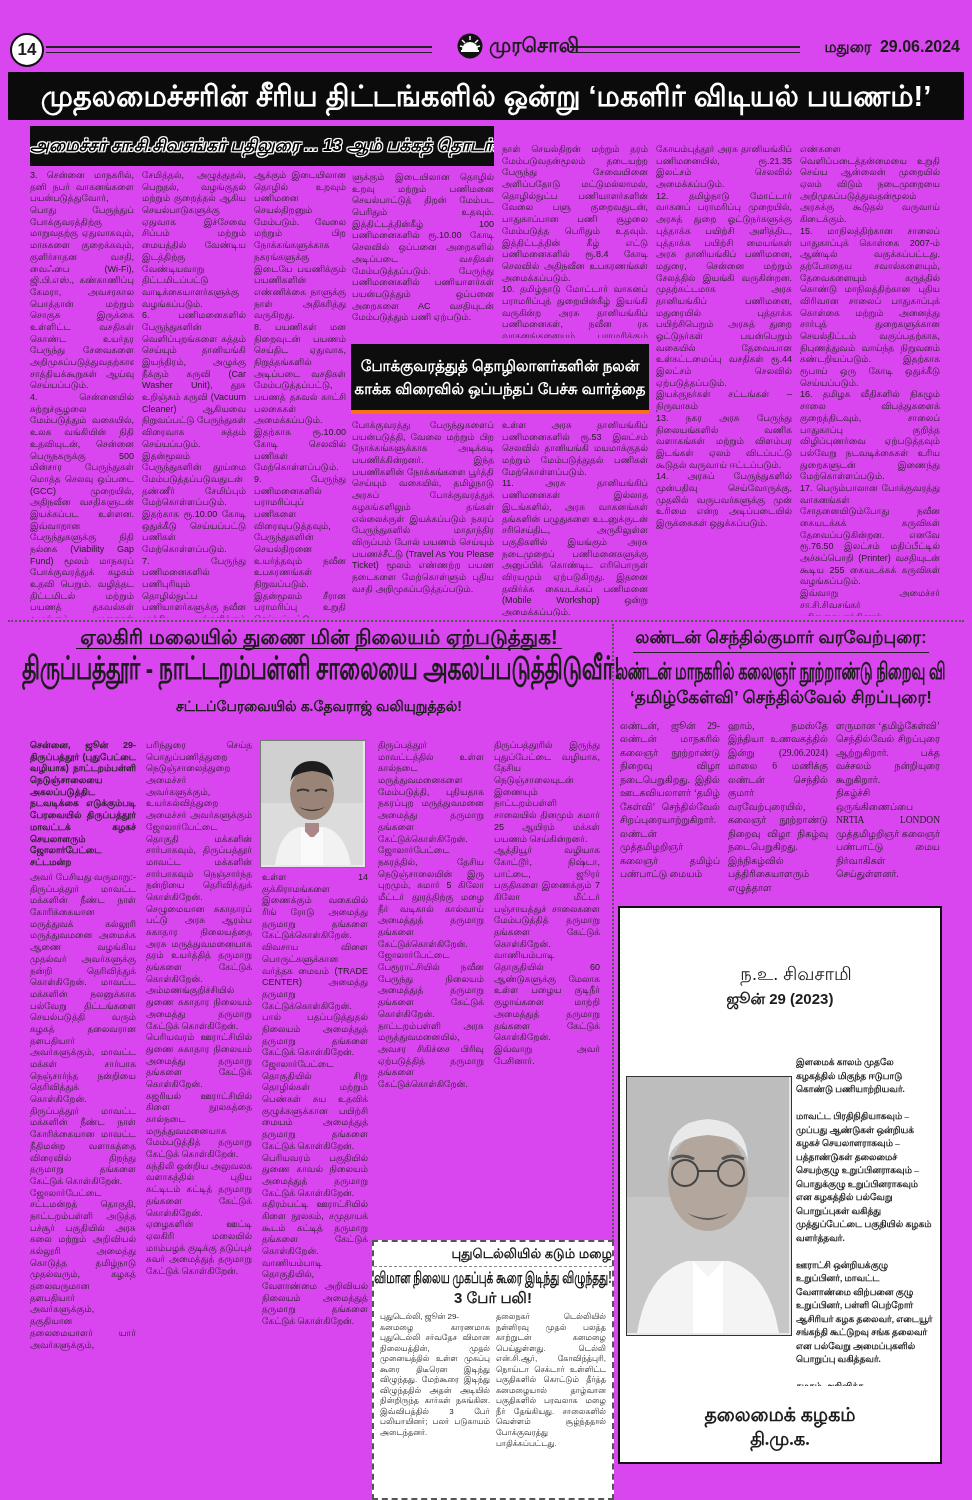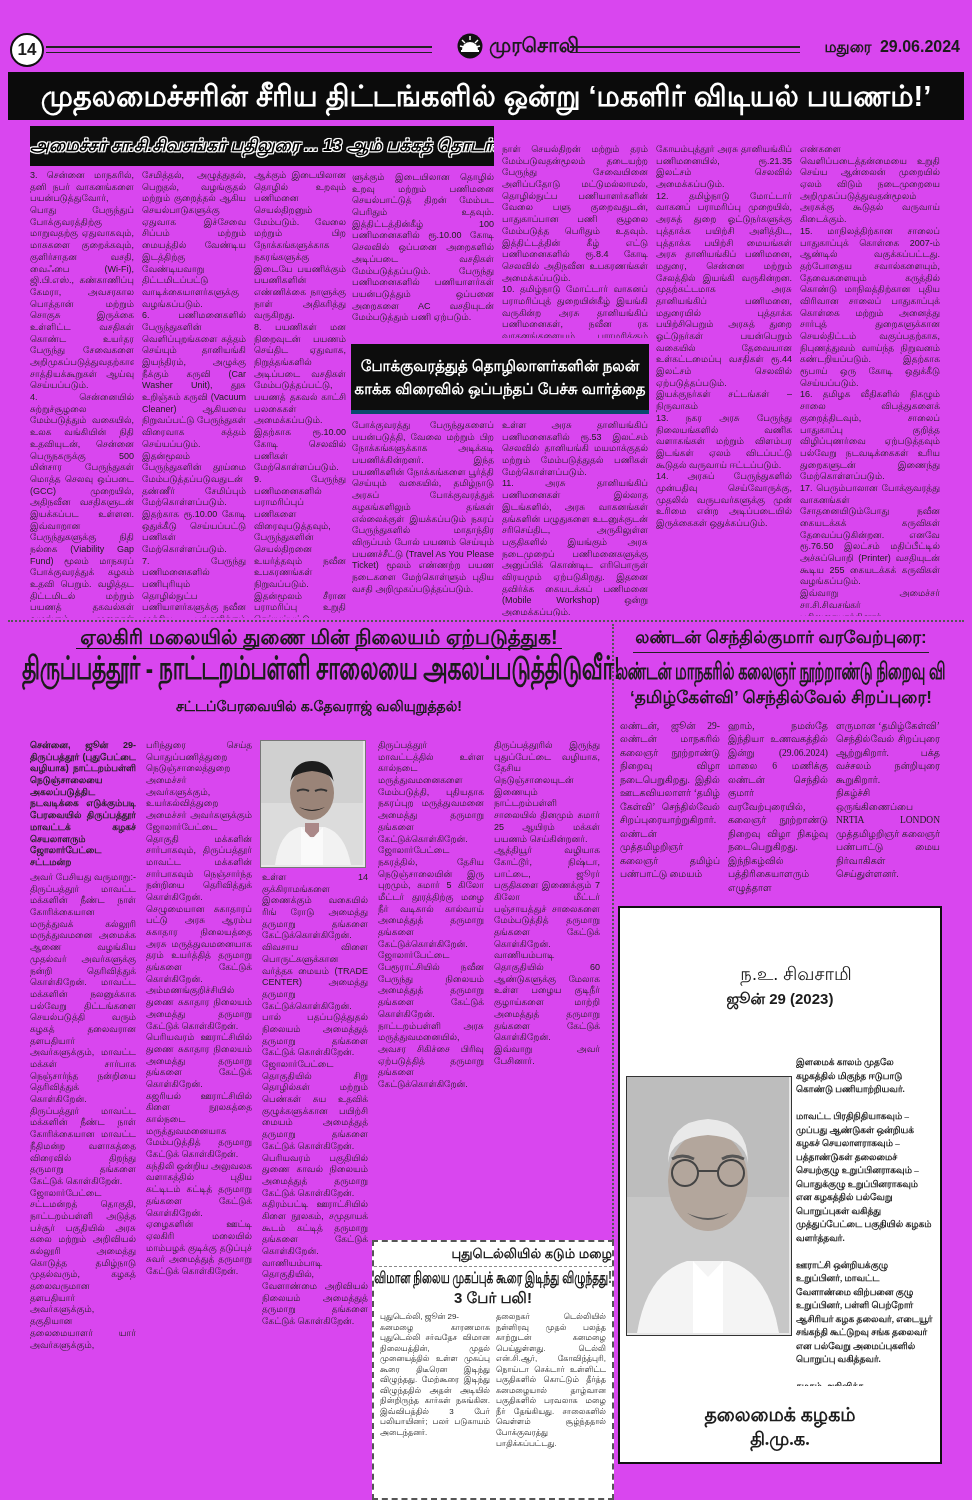--- a/index.html
+++ b/index.html
@@ -20,21 +20,21 @@
   .lead-sub{position:absolute;left:30px;top:126px;width:464px;height:40px;background:#0d0d0d;text-align:center;
             font-size:17px;font-weight:900;font-style:italic;line-height:40px;color:#000;white-space:nowrap;overflow:hidden;
             text-shadow:-1px -1px 0 #fff,1px -1px 0 #fff,-1px 1px 0 #fff,1px 1px 0 #fff,0 0 2px #fff;}
   
   .col{position:absolute;text-align:justify;font-size:9px;line-height:1.3;white-space:pre-line;overflow:hidden;color:#222;}
   .serifcol{font-family:"Liberation Serif", serif;font-size:9.5px;line-height:1.42;}
   .boldcol{font-weight:bold;}
   
   .midbox{position:absolute;left:351px;top:344px;width:298px;height:66px;background:#0d0d0d;color:#fff;
           font-weight:bold;font-size:15px;line-height:1.55;text-align:center;white-space:pre-line;
-          display:flex;align-items:center;justify-content:center;border-bottom:4px solid #0c4a6e;}
+          display:flex;align-items:center;justify-content:center;border-bottom:4px solid #f97316;}
   
   .hsep{position:absolute;border-top:2px dotted #555;}
   .vsep{position:absolute;border-left:2px dotted #555;}
   
   .kicker{position:absolute;text-align:center;font-weight:bold;}
   .dev-kicker{left:30px;top:626px;width:578px;font-size:20px;}
   .dev-kicker span{border-bottom:1.5px solid #111;padding:0 4px;}
   .dev-head{position:absolute;left:22px;top:650px;width:596px;text-align:center;font-size:22px;font-weight:900;
             letter-spacing:-0.3px;white-space:nowrap;transform:scaleY(1.45);transform-origin:center top;overflow:hidden;}
   .dev-sub{position:absolute;left:30px;top:698px;width:578px;text-align:center;font-size:14px;font-weight:bold;}

